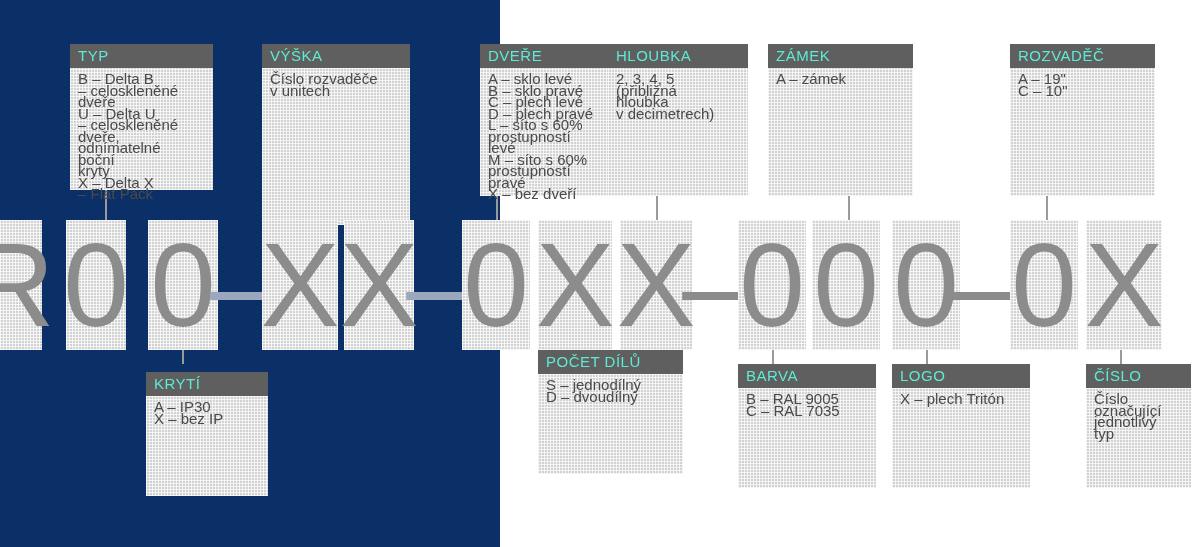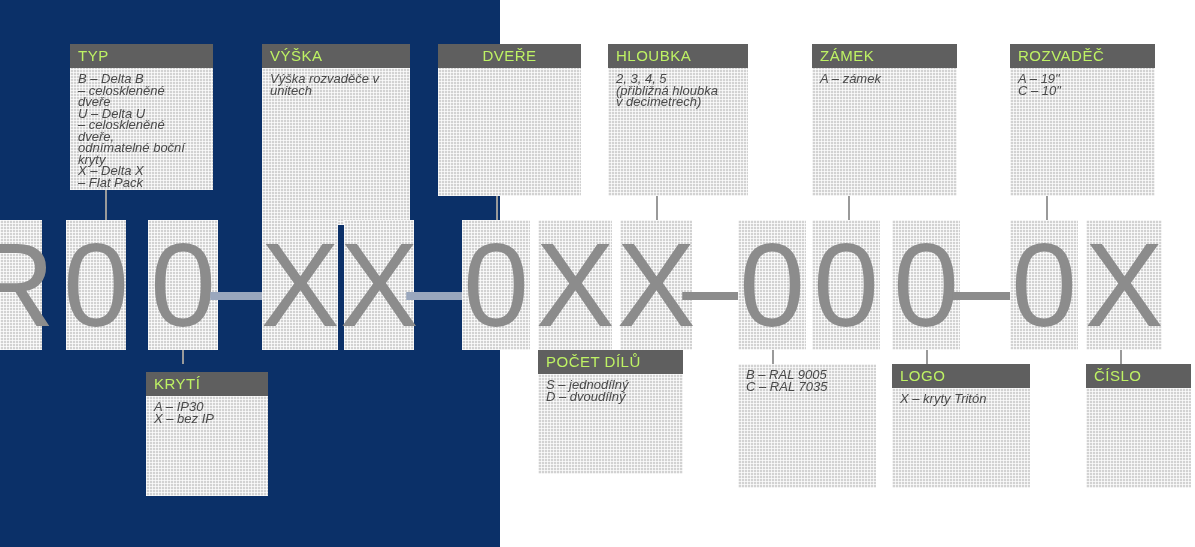--- a/index.html
+++ b/index.html
@@ -42,35 +42,34 @@
   
   .box{
     position:absolute;
     background:#d2d2d2;
     background-image:
       repeating-linear-gradient(0deg,rgba(255,255,255,.72) 0 1px,transparent 1px 3px),
       repeating-linear-gradient(90deg,rgba(255,255,255,.72) 0 1px,transparent 1px 3px);
   }
   .box .hdr{
     background:#5f5f5f;
-    color:#bef264;
+    color:#5eead4;
     font-size:15px;
     letter-spacing:.5px;
     padding:3px 8px 4px 8px;
     font-family:"Liberation Sans", sans-serif;
     white-space:nowrap;
   }
   .box .body{
     padding:5px 24px 6px 8px;
     color:#4a4a4a;
-    font-size:13px;
+    font-size:15px;
     line-height:11.5px;
     white-space:pre-line;
     font-family:"Liberation Sans", sans-serif;
-    font-style:italic;
   }
 
   
   .conn{position:absolute;background:#9a9a9a;}
   .conn.v{width:2px;}
 </style>
 </head>
 <body>
 
 <div id="stage">
@@ -99,32 +98,41 @@
       – celoskleněné dveře
 U  –  Delta U
       – celoskleněné dveře,
       odnímatelné boční
       kryty
 X  –  Delta X
       – Flat Pack</div>
       </div>
       <div class="box" style="left: 262px; top: 44px; width: 148px; height: 181px;">
         <div class="hdr">VÝŠKA</div>
-        <div class="body">Výška rozvaděče v unitech</div>
+        <div class="body">Číslo rozvaděče v unitech</div>
       </div>
-      <div class="box" style="left: 438px; top: 44px; width: 143px; height: 152px; text-align: center;">
+      <div class="box" style="left: 480px; top: 44px; width: 143px; height: 152px;">
         <div class="hdr">DVEŘE</div>
+        <div class="body">A  –  sklo levé
+B  –  sklo pravé
+C  –  plech levé
+D  –  plech pravé
+L  –  síto s 60%
+      prostupností levé
+M –  síto s 60%
+      prostupností pravé
+X  –  bez dveří</div>
       </div>
       <div class="box" style="left: 608px; top: 44px; width: 140px; height: 152px;">
         <div class="hdr">HLOUBKA</div>
         <div class="body">2, 3, 4, 5
 (přibližná hloubka
 v decimetrech)</div>
       </div>
-      <div class="box" style="left: 812px; top: 44px; width: 145px; height: 152px;">
+      <div class="box" style="left: 768px; top: 44px; width: 145px; height: 152px;">
         <div class="hdr">ZÁMEK</div>
         <div class="body">A  –  zámek</div>
       </div>
       <div class="box" style="left: 1010px; top: 44px; width: 145px; height: 152px;">
         <div class="hdr">ROZVADĚČ</div>
         <div class="body">A  –  19"
 C  –  10"</div>
       </div>
     </div>
 
@@ -153,25 +161,28 @@
         <div class="hdr">KRYTÍ</div>
         <div class="body">A  –  IP30
 X  –  bez IP</div>
       </div>
       <div class="box" style="left: 538px; top: 350px; width: 145px; height: 124px;">
         <div class="hdr">POČET DÍLŮ</div>
         <div class="body">S  –  jednodílný
 D  –  dvoudílný</div>
       </div>
       <div class="box" style="left: 738px; top: 364px; width: 138px; height: 124px;">
+        <div class="hdr">BARVA</div>
         <div class="body">B  –  RAL 9005
 C  –  RAL 7035</div>
       </div>
       <div class="box" style="left: 892px; top: 364px; width: 138px; height: 124px;">
         <div class="hdr">LOGO</div>
-        <div class="body">X  –  kryty Tritón</div>
+        <div class="body">X  –  plech Tritón</div>
       </div>
       <div class="box" style="left: 1086px; top: 364px; width: 105px; height: 124px;">
         <div class="hdr">ČÍSLO</div>
+        <div class="body">Číslo označující
+jednotlivý typ</div>
       </div>
     </div>
 
 </div>
 
 </body></html>

